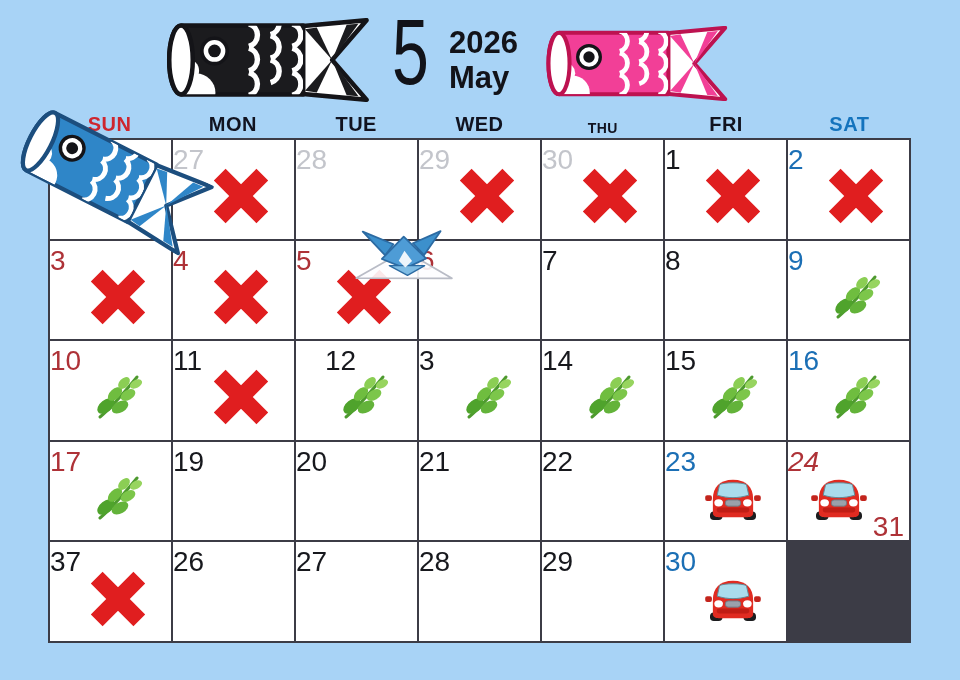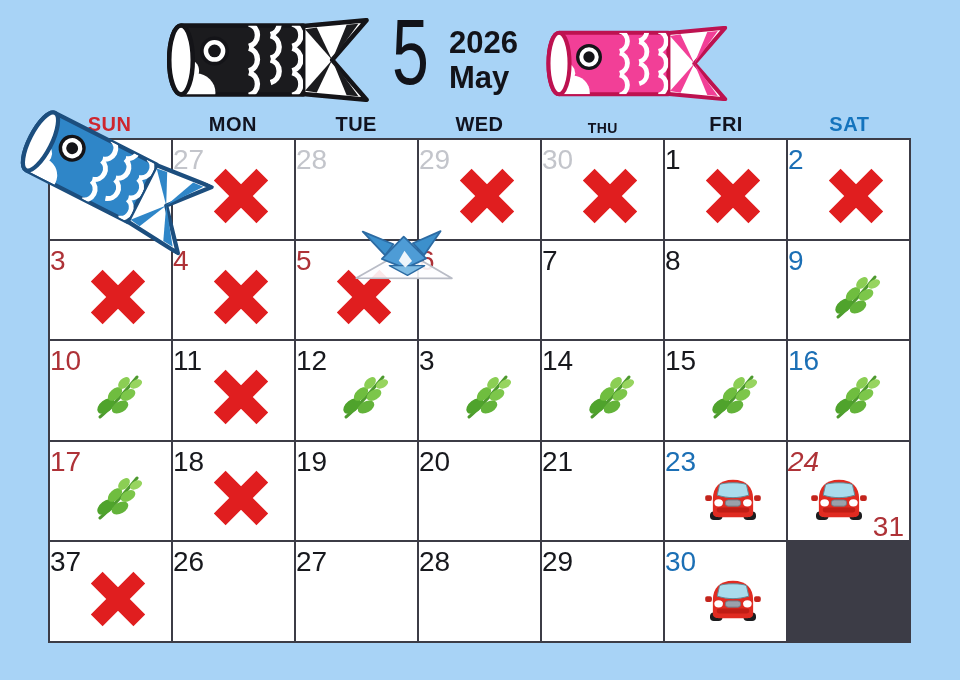--- a/index.html
+++ b/index.html
@@ -255,21 +255,21 @@
       </div>
       <div class="cell">
         <span class="num" style="color: rgb(23, 24, 29);">11</span>
         <div class="mark">
   <svg width="58" height="58" viewBox="0 0 64 64">
     <polygon points="32,19 49,2 62,15 45,32 62,49 49,62 32,45 15,62 2,49 19,32 2,15 15,2" fill="#E01E1F"></polygon>
   </svg>
 </div>
       </div>
       <div class="cell">
-        <span class="num" style="color: rgb(23, 24, 29);">12</span>
+        <span class="num" style="color: rgb(23, 24, 29); margin-left: 29px;">12</span>
         <div class="mark">
   <svg width="50" height="50" viewBox="0 0 50 50">
     <path d="M7,45 C18,36 30,22 44,5" stroke="#4E9A2F" stroke-width="3" fill="none" stroke-linecap="round"></path>
     <ellipse cx="13" cy="34" rx="10" ry="6" fill="#4FA32C" transform="rotate(-38 13 34)"></ellipse>
     <ellipse cx="27" cy="35" rx="9" ry="5.5" fill="#63B33A" transform="rotate(-30 27 35)"></ellipse>
     <ellipse cx="22" cy="22" rx="8.5" ry="5" fill="#6FBD3F" transform="rotate(-42 22 22)"></ellipse>
     <ellipse cx="35" cy="23" rx="8" ry="5" fill="#7CC64A" transform="rotate(-30 35 23)"></ellipse>
     <ellipse cx="31" cy="11" rx="7" ry="4.5" fill="#8BCE54" transform="rotate(-45 31 11)"></ellipse>
     <ellipse cx="43" cy="12" rx="6.5" ry="4" fill="#97D45F" transform="rotate(-28 43 12)"></ellipse>
   </svg>
@@ -339,35 +339,30 @@
     <ellipse cx="13" cy="34" rx="10" ry="6" fill="#4FA32C" transform="rotate(-38 13 34)"></ellipse>
     <ellipse cx="27" cy="35" rx="9" ry="5.5" fill="#63B33A" transform="rotate(-30 27 35)"></ellipse>
     <ellipse cx="22" cy="22" rx="8.5" ry="5" fill="#6FBD3F" transform="rotate(-42 22 22)"></ellipse>
     <ellipse cx="35" cy="23" rx="8" ry="5" fill="#7CC64A" transform="rotate(-30 35 23)"></ellipse>
     <ellipse cx="31" cy="11" rx="7" ry="4.5" fill="#8BCE54" transform="rotate(-45 31 11)"></ellipse>
     <ellipse cx="43" cy="12" rx="6.5" ry="4" fill="#97D45F" transform="rotate(-28 43 12)"></ellipse>
   </svg>
 </div>
       </div>
       <div class="cell">
-        <span class="num" style="color: rgb(23, 24, 29);">18</span>
-        <div class="mark">
-  <svg width="58" height="58" viewBox="0 0 64 64">
-    <polygon points="32,19 49,2 62,15 45,32 62,49 49,62 32,45 15,62 2,49 19,32 2,15 15,2" fill="#E01E1F"></polygon>
-  </svg>
-</div>
-      </div>
-      <div class="cell">
         <span class="num" style="color: rgb(23, 24, 29);">19</span>
       </div>
       <div class="cell">
         <span class="num" style="color: rgb(23, 24, 29);">20</span>
       </div>
       <div class="cell">
         <span class="num" style="color: rgb(23, 24, 29);">21</span>
+      </div>
+      <div class="cell">
+        <span class="num" style="color: rgb(23, 24, 29);">22</span>
       </div>
       <div class="cell">
         <span class="num" style="color: rgb(27, 111, 181);">23</span>
         <div class="mark">
   <svg width="56" height="46" viewBox="0 0 58 48">
     <rect x="5" y="38" width="13" height="9" rx="4" fill="#1c1c1e"></rect>
     <rect x="40" y="38" width="13" height="9" rx="4" fill="#1c1c1e"></rect>
     <rect x="0" y="21" width="7" height="6" rx="2" fill="#c3241c"></rect>
     <rect x="51" y="21" width="7" height="6" rx="2" fill="#c3241c"></rect>
     <path d="M8,40 L8,25 C8,13 15,5 29,5 C43,5 50,13 50,25 L50,40 C50,43 47,44 44,44 L14,44 C11,44 8,43 8,40 Z" fill="#E02B21"></path>

